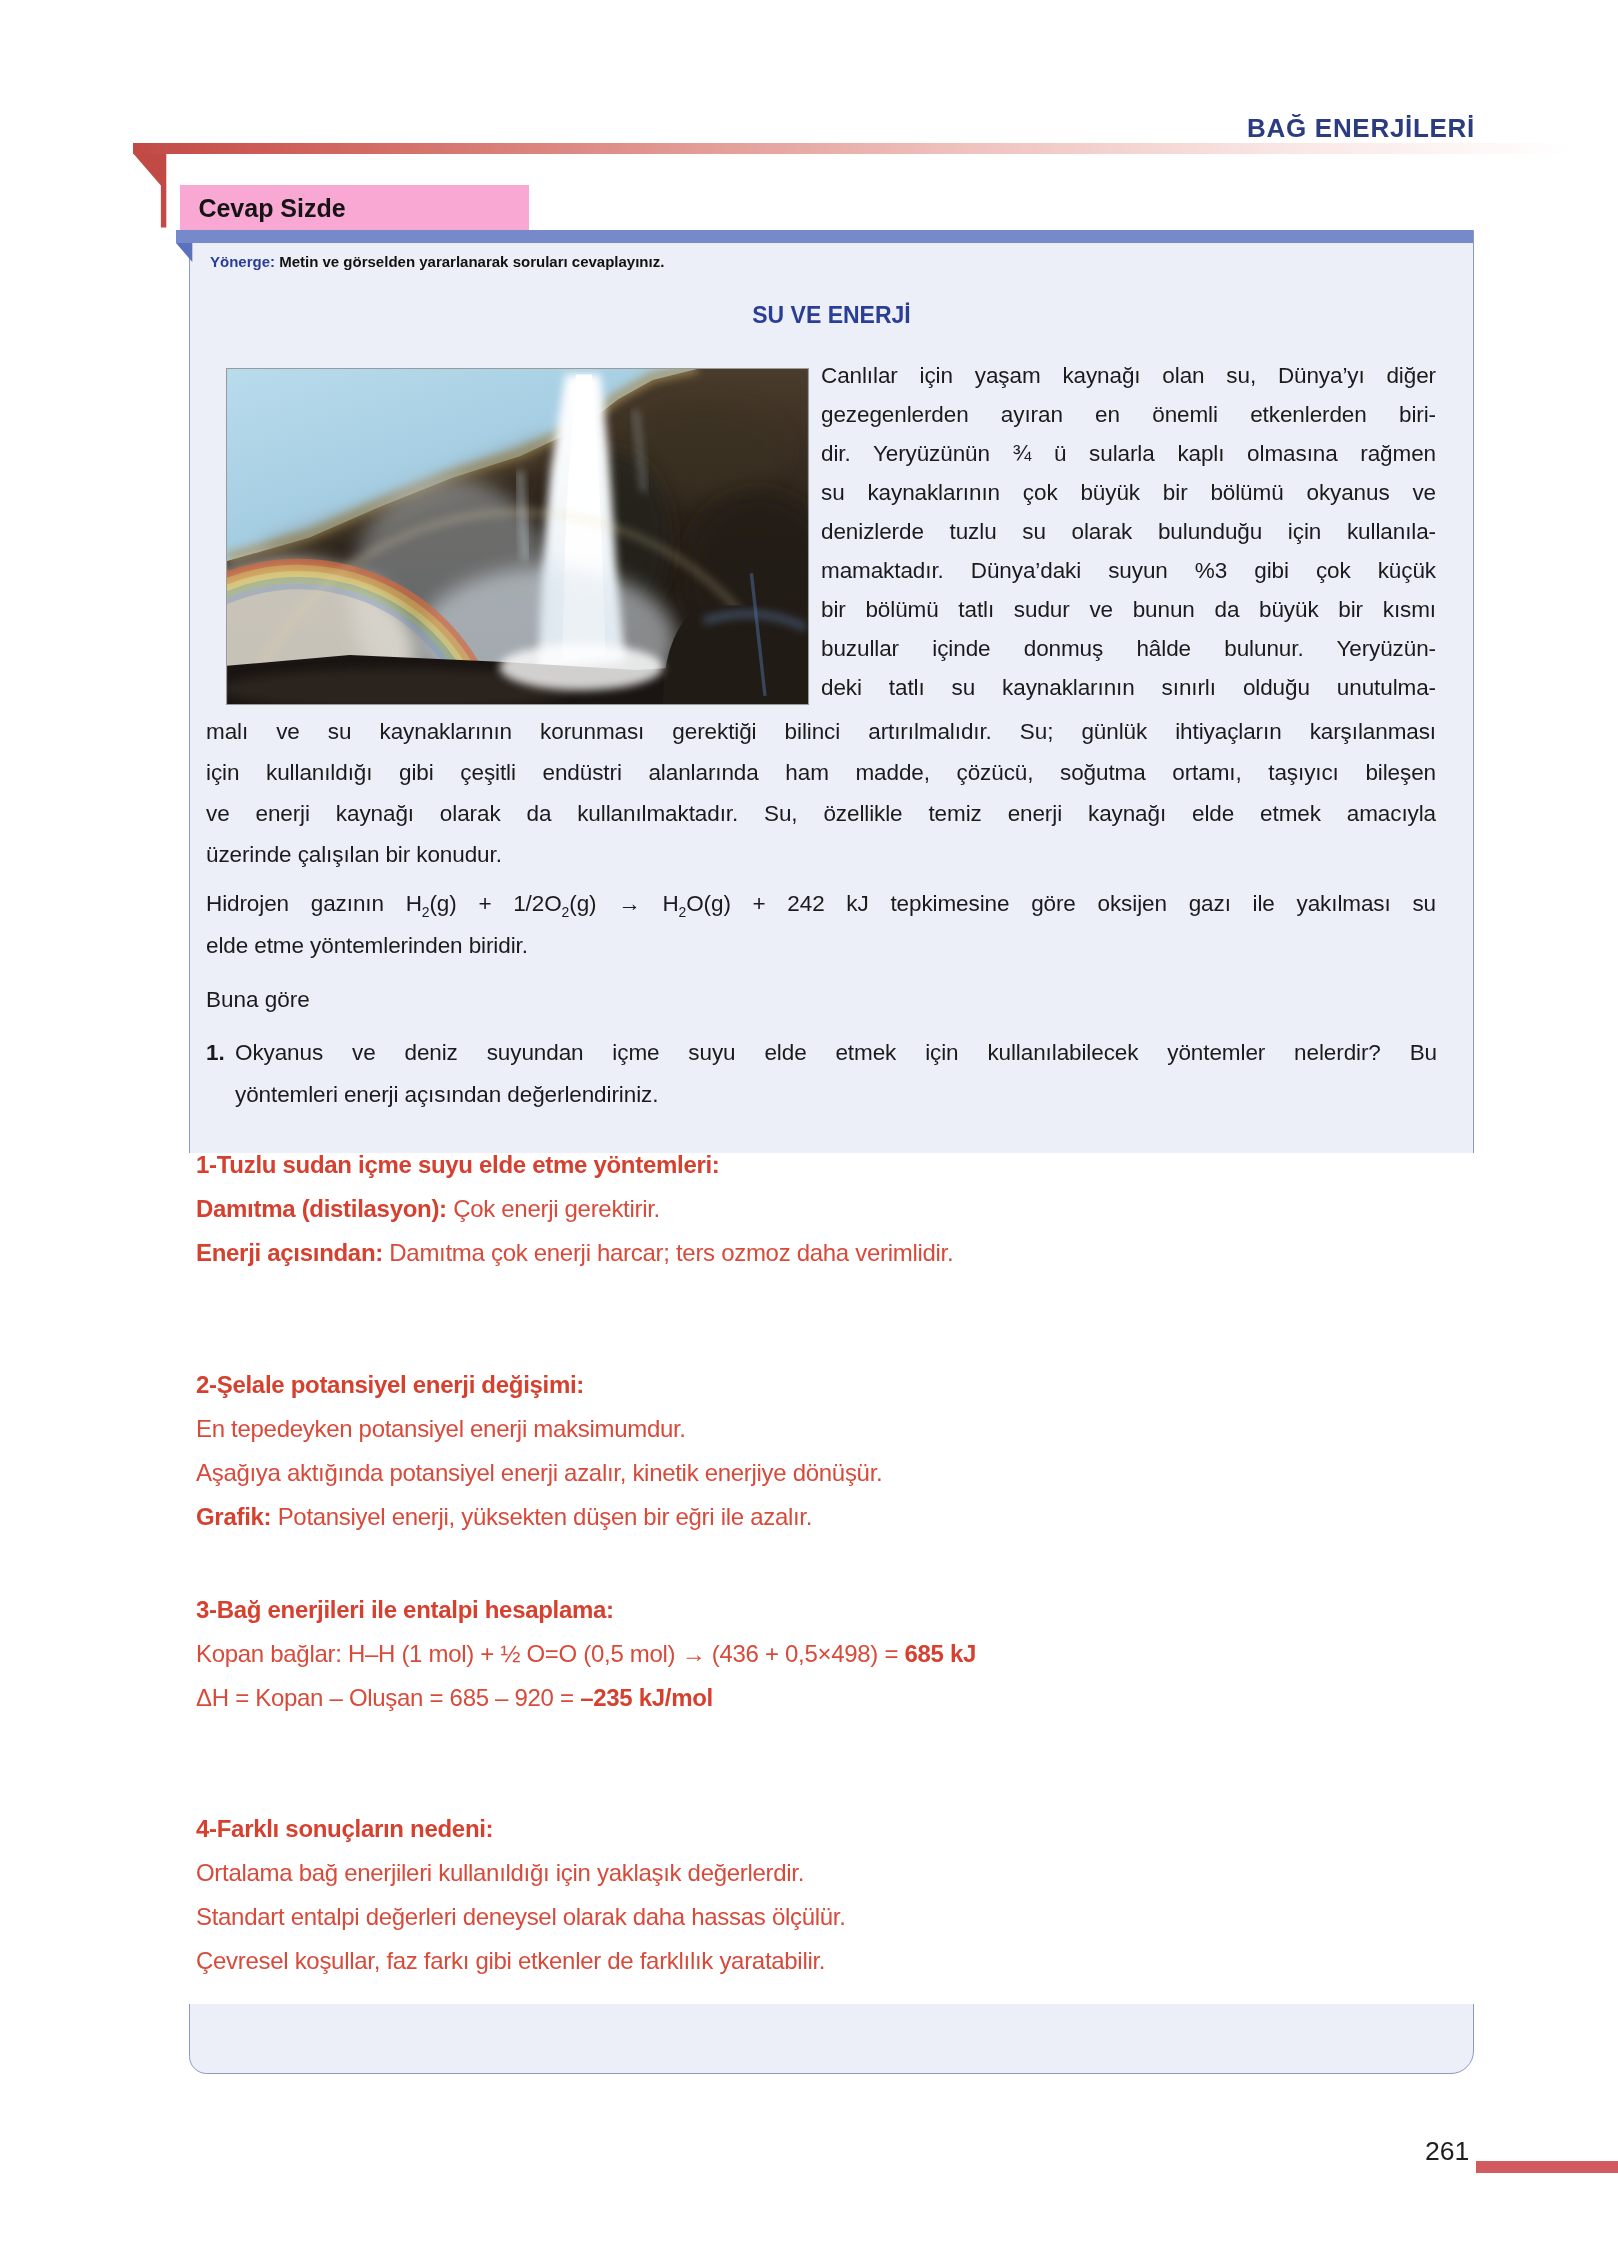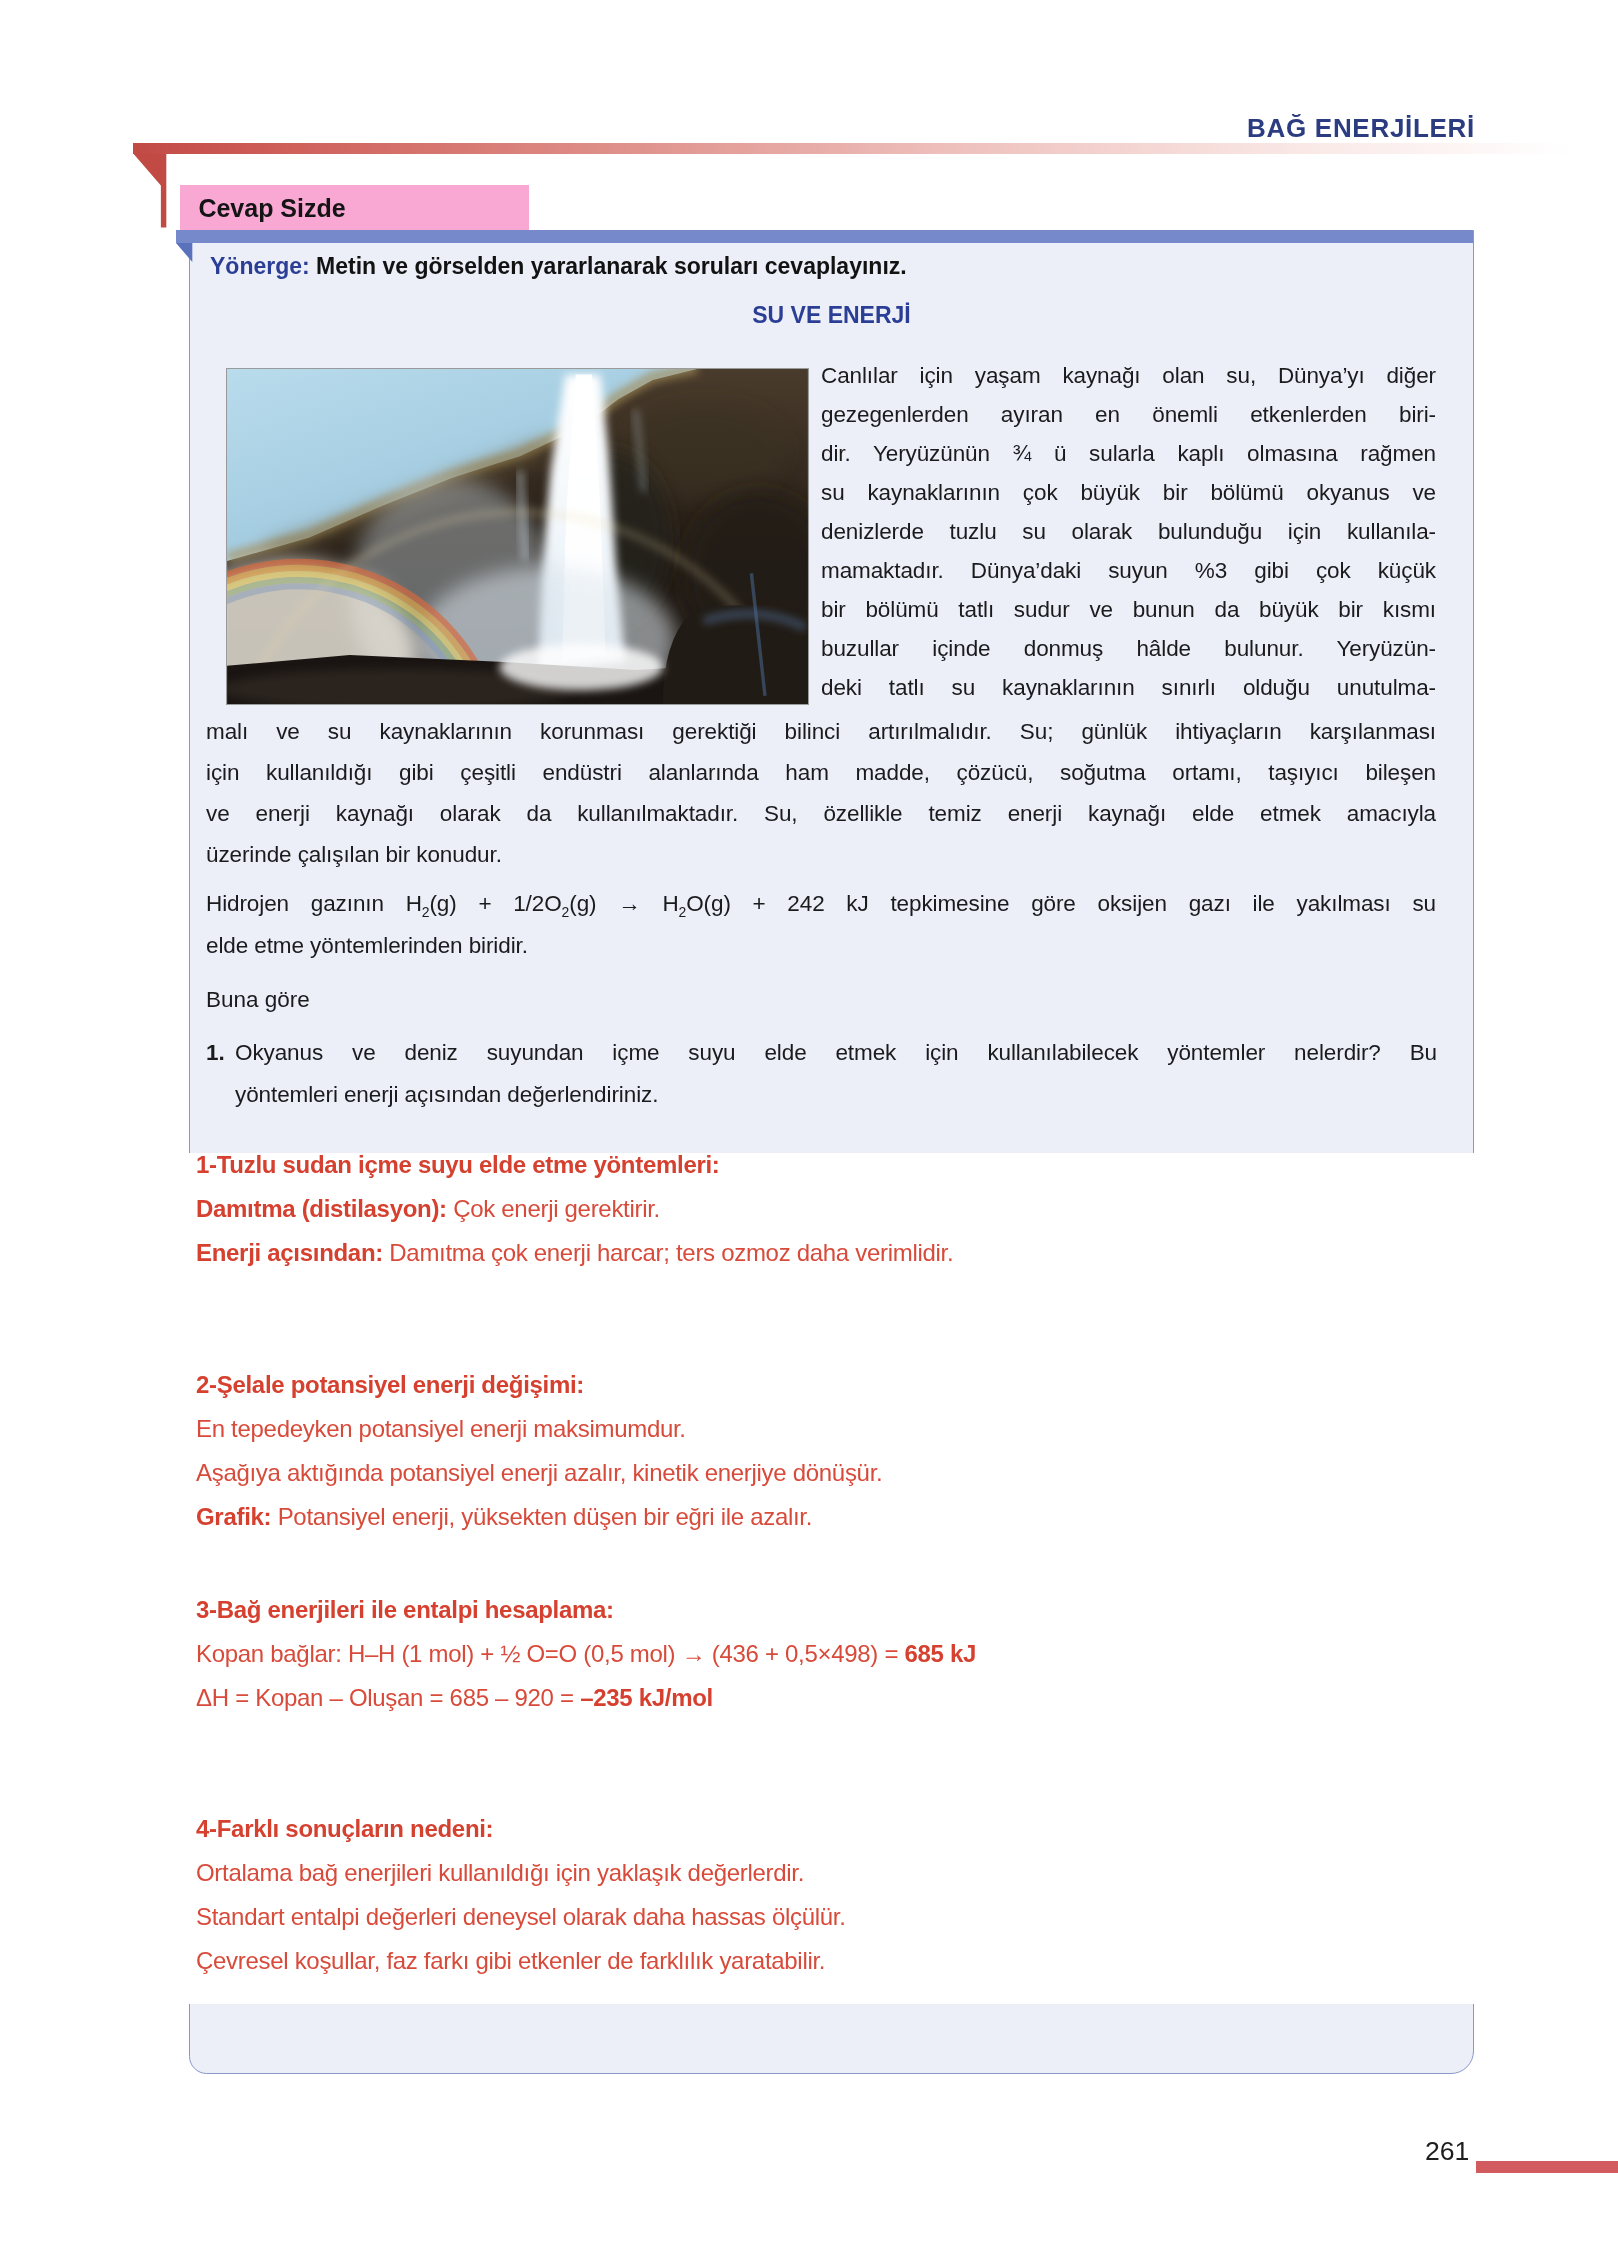--- a/index.html
+++ b/index.html
@@ -13,21 +13,21 @@
   
   #cevap-tab{left:180px;top:185px;width:349px;height:46px;background:#f9a8d4;}
   #cevap-tab span{display:block;padding:8.9px 0 0 18.4px;font-size:25px;font-weight:bold;color:#141414;}
 
   
   #panel{left:189px;top:230px;width:1285px;height:1844px;background:#eceef8;
     border:1.4px solid #8a97c9;border-radius:0 0 23px 17.7px;box-sizing:border-box;}
   #panel-top-bar{left:176px;top:230px;width:1297px;height:13px;background:#7589cb;}
 
   
-  #yonerge{left:210px;top:253px;font-size:23px;font-weight:bold;}
+  #yonerge{left:210px;top:253px;font-size:15px;font-weight:bold;}
   #yonerge .lab{color:#2b3e96;}
   #yonerge .txt{color:#121212;}
   #reading-title{left:189px;top:302px;width:1285px;text-align:center;font-size:23px;font-weight:bold;color:#2b3e96;}
 
   
   #photo{left:226px;top:368px;width:581px;height:335px;border:0.7px solid #9a9a9a;background:#9fc4da;}
 
   
   .bline{font-size:22.5px;letter-spacing:-0.1px;color:#1b1b1d;white-space:nowrap;}
   .just{white-space:normal;text-align:justify;text-align-last:justify;}

